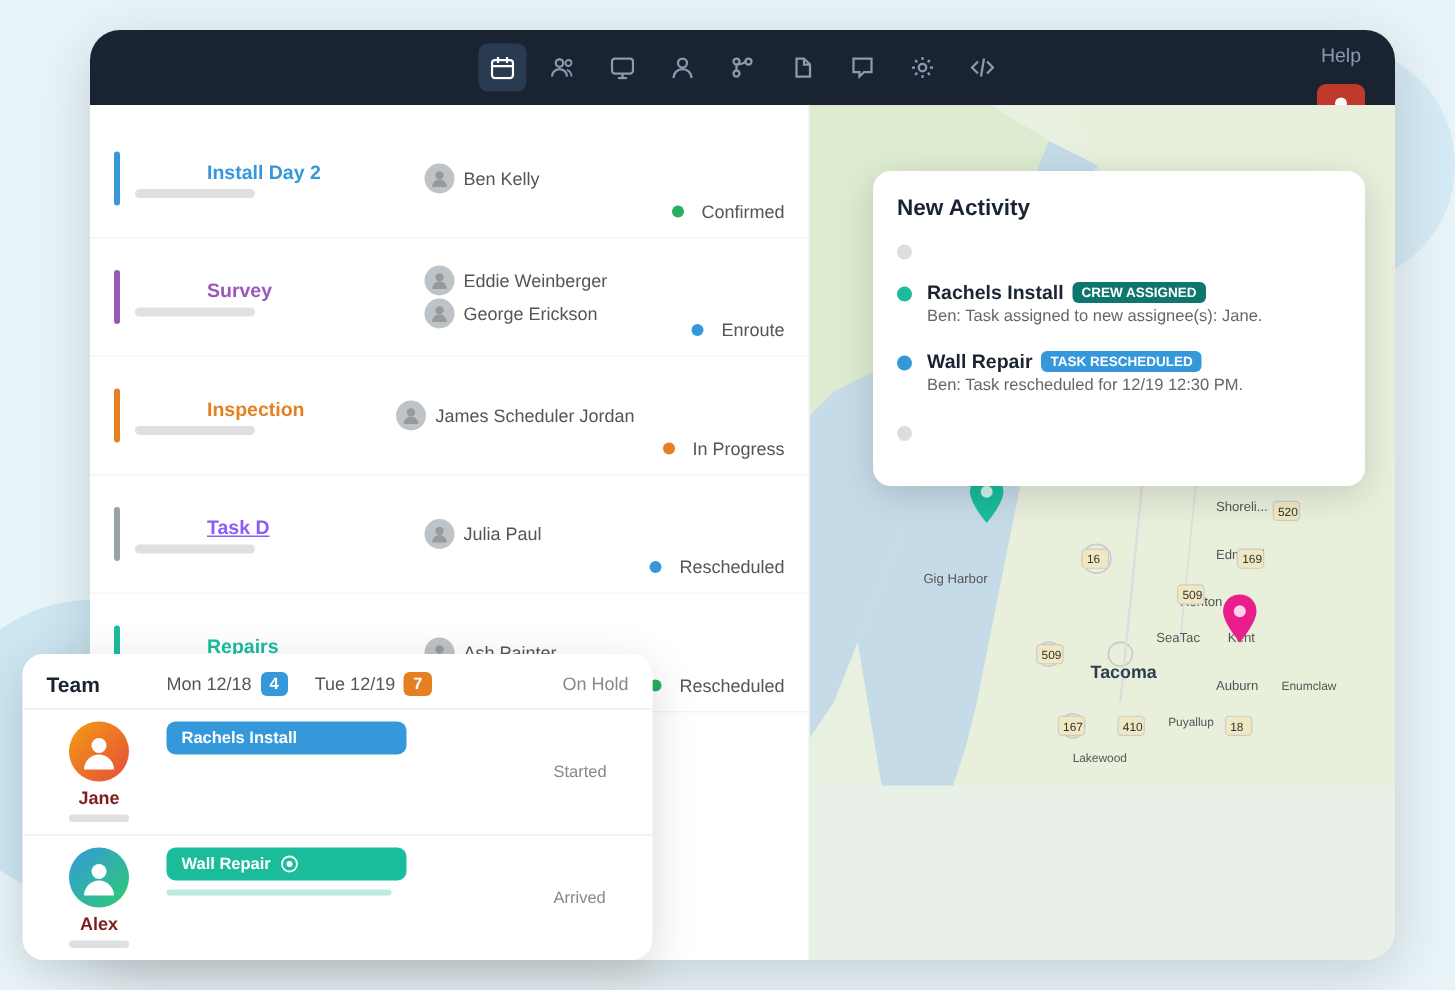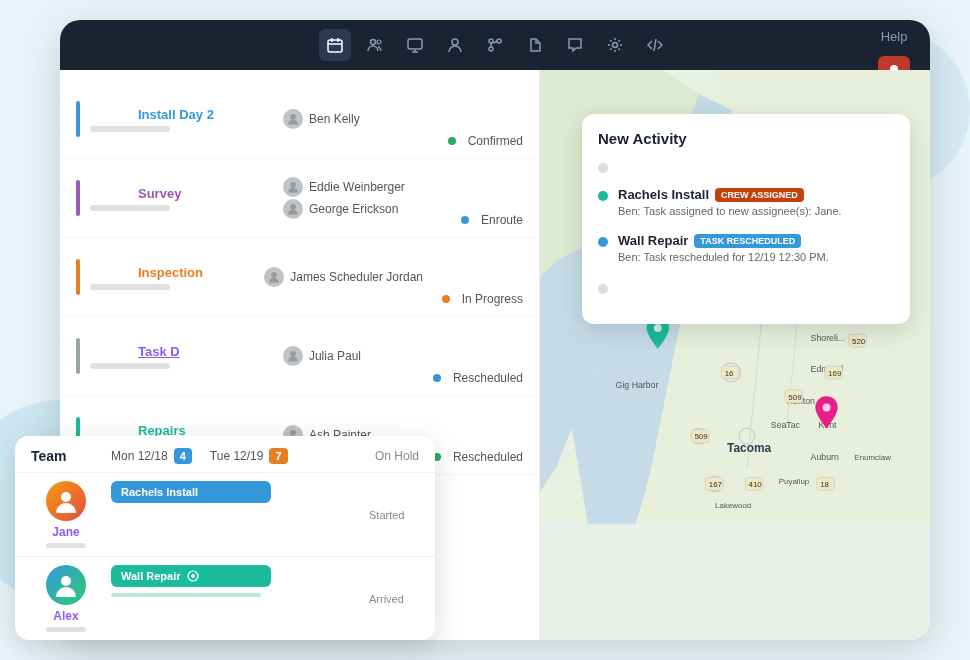--- a/index.html
+++ b/index.html
@@ -258,21 +258,21 @@
     .member-avatar {
       width: 40px;
       height: 40px;
       border-radius: 50%;
       overflow: hidden;
       background: #ddd;
     }
     .member-name {
       font-size: 12px;
       font-weight: 600;
-      color: #8b5cf6;
+      color: #7f1d1d;
     }
     .member-sub {
       height: 5px;
       background: #e0e0e0;
       border-radius: 3px;
       width: 40px;
     }
     .team-tasks {
       flex: 1;
       display: flex;
@@ -360,21 +360,21 @@
       flex-wrap: wrap;
     }
     .activity-badge {
       font-size: 9px;
       font-weight: 700;
       padding: 2px 6px;
       border-radius: 4px;
       color: #fff;
       text-transform: uppercase;
     }
-    .activity-badge.teal { background: #c2410c; }
+    .activity-badge.teal { background: #0f766e; }
     .activity-badge.blue { background: #3498db; }
     .activity-desc {
       font-size: 11px;
       color: #666;
       margin-top: 2px;
       line-height: 1.4;
     }
 
     
     .avatar-jane {

